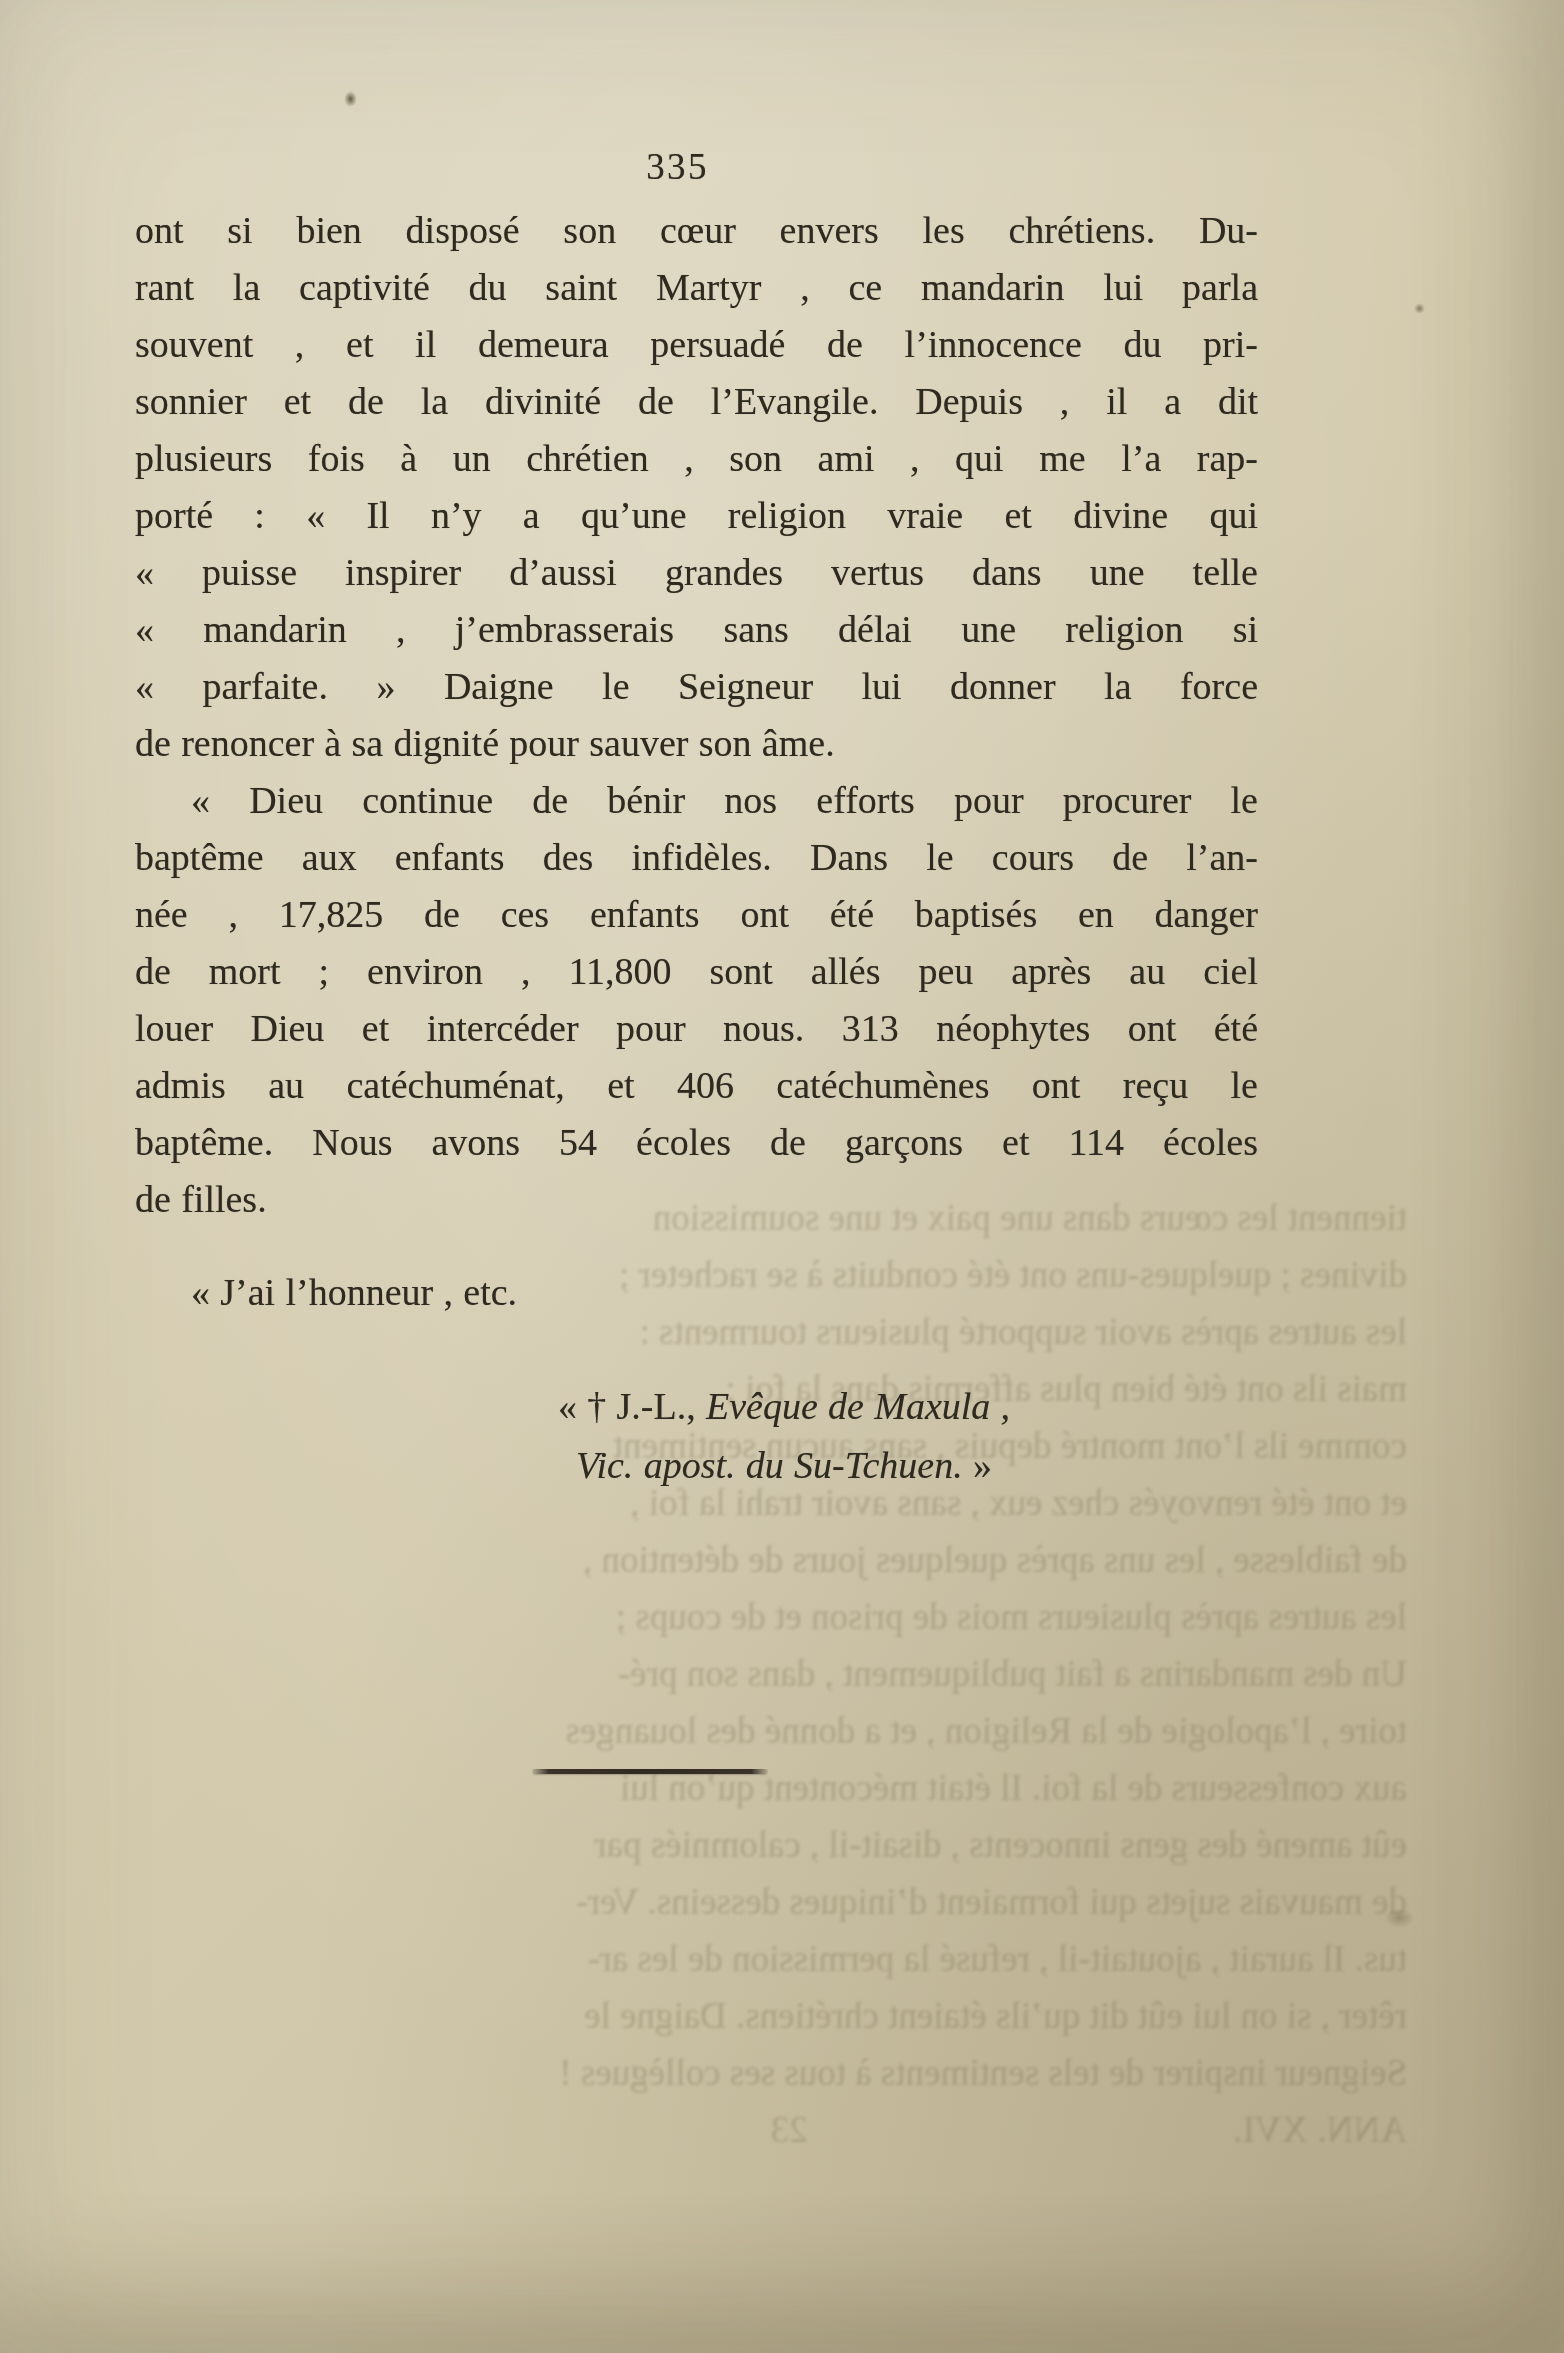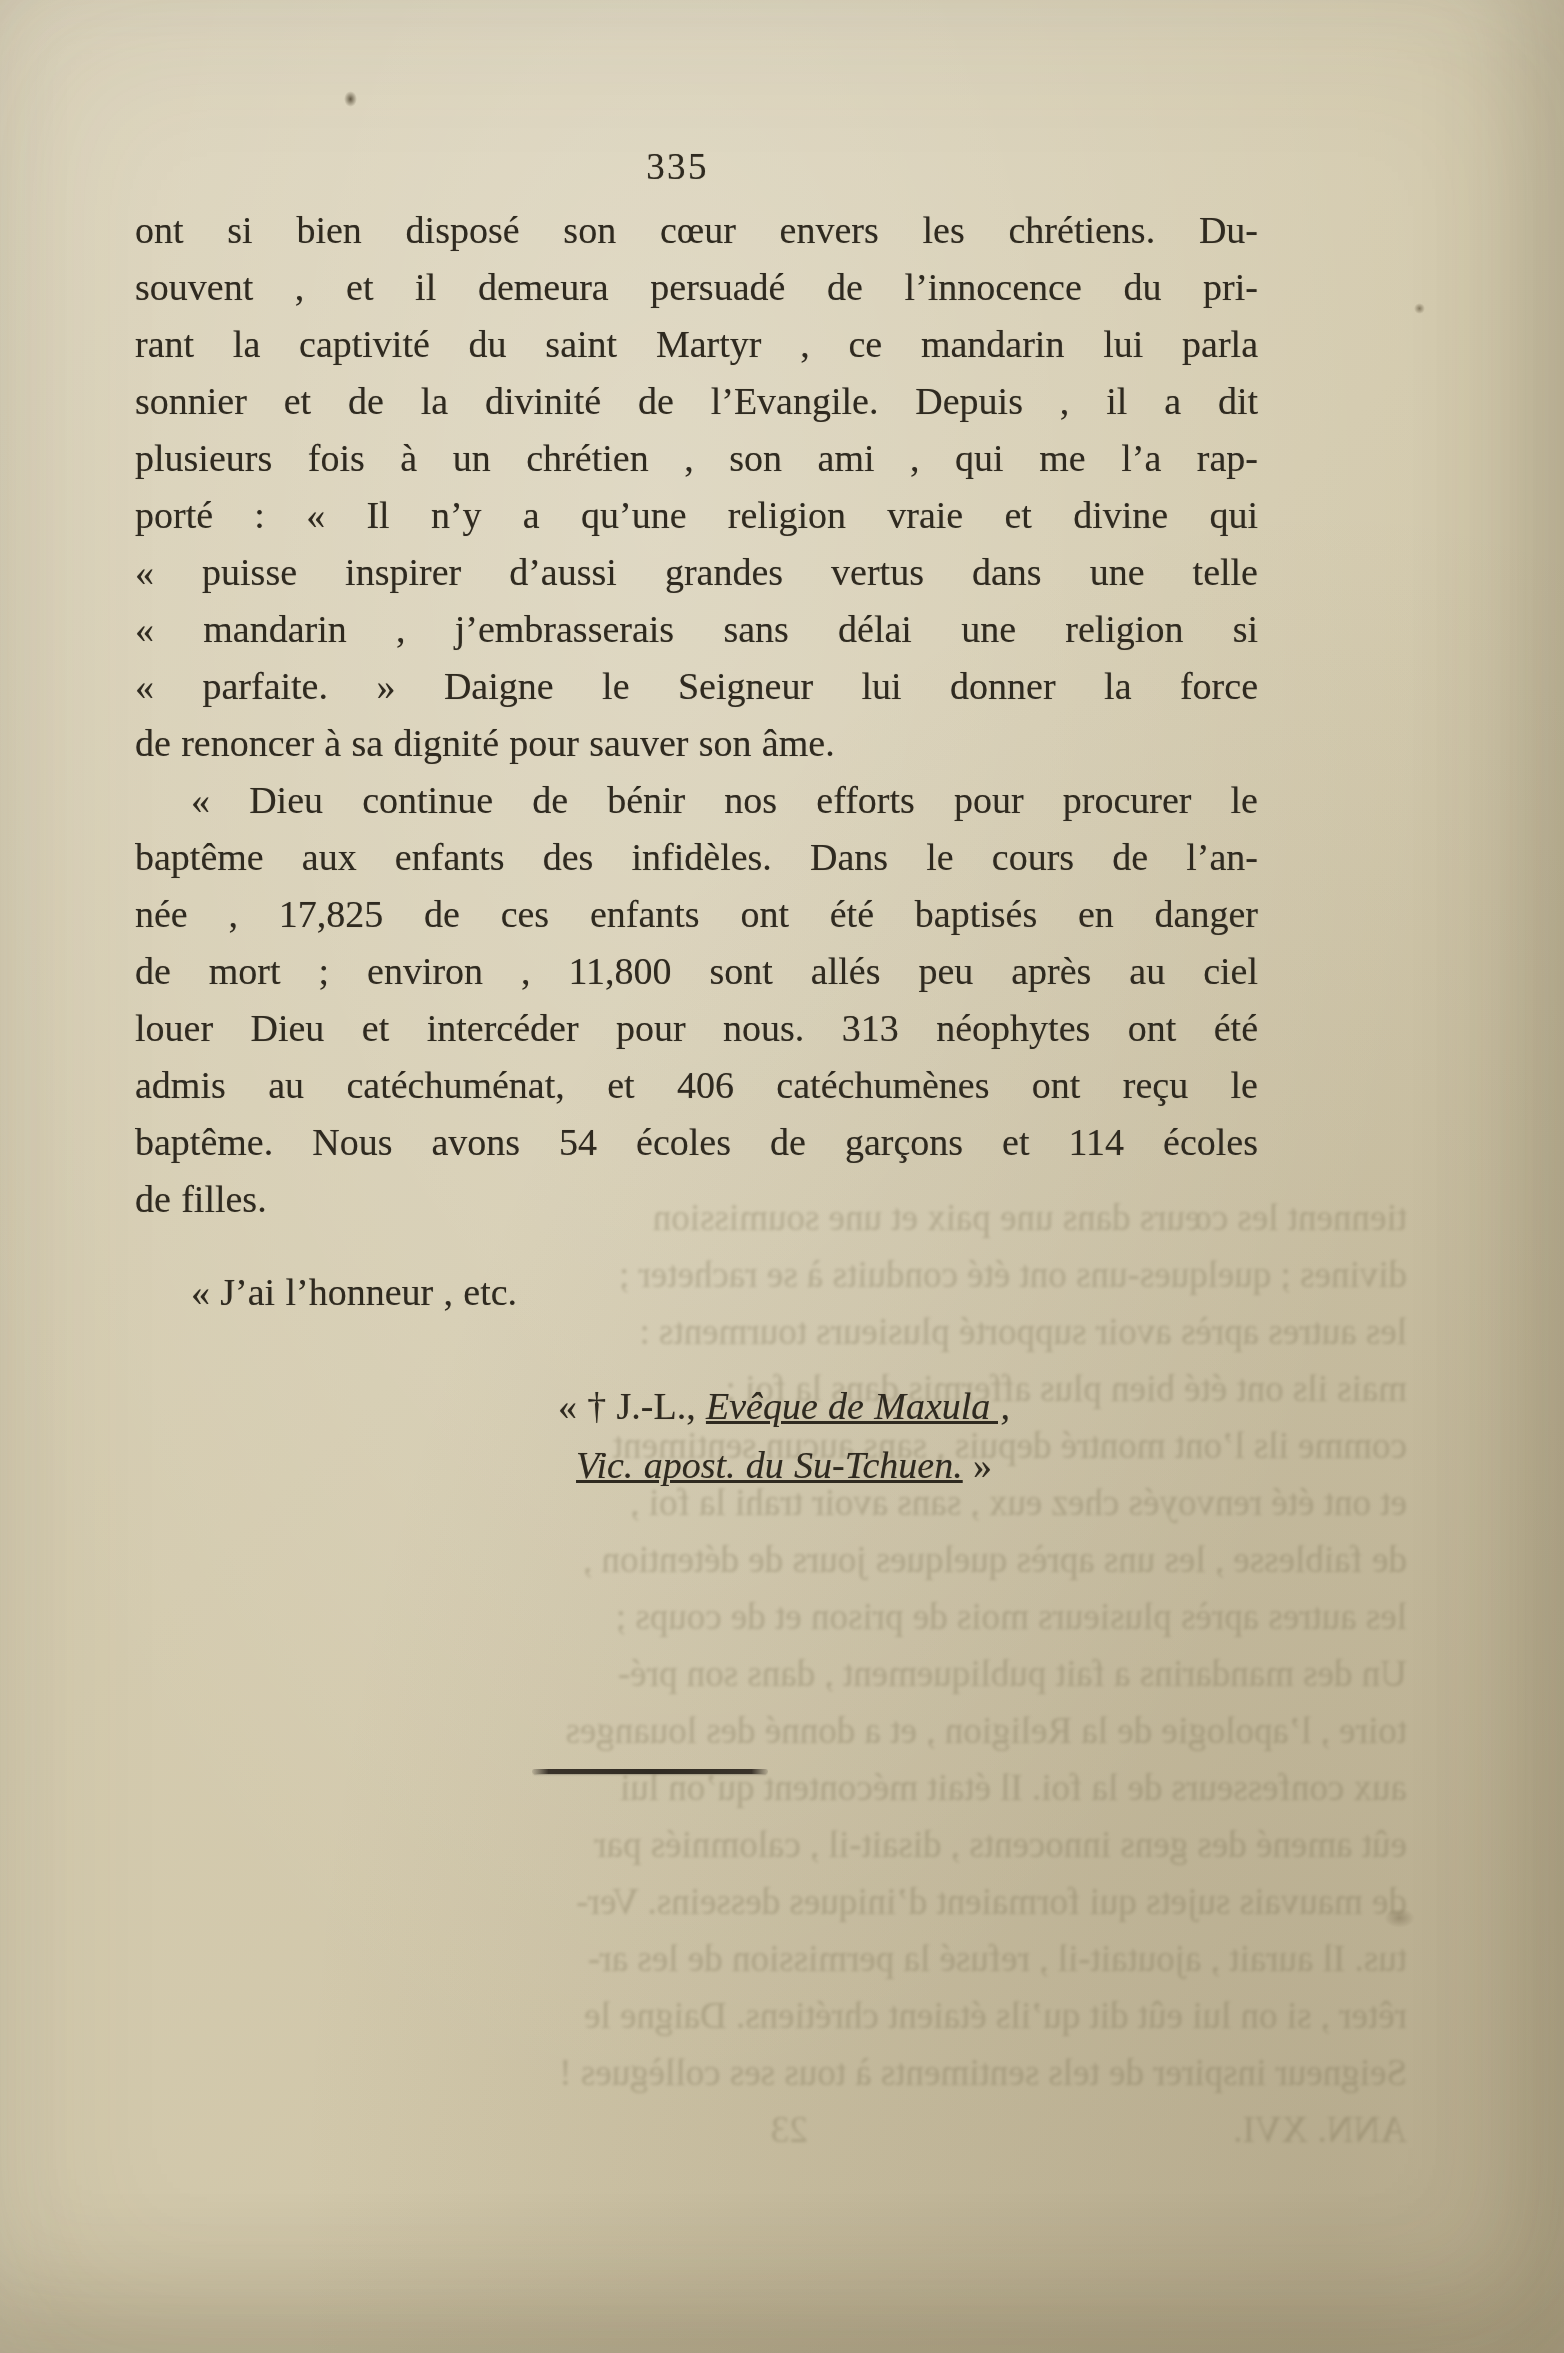--- a/index.html
+++ b/index.html
@@ -41,21 +41,21 @@
   .line.indent { text-indent: 56px; }
   .para.closing { margin-top: 36px; }
   .signature {
     margin-top: 56px;
     margin-left: 258px;
     width: 782px;
     text-align: center;
     font-size: 38px;
     line-height: 59px;
   }
-  .signature .it { font-style: italic; text-decoration: underline; }
+  .signature .it { font-style: italic; }
   .rule {
     position: absolute;
     left: 532px; top: 1769px;
     width: 236px; height: 4.7px;
     z-index: 3;
     background: linear-gradient(90deg, rgba(58,51,42,0.15), #3a332a 7%, #2f2a22 50%, #3a332a 93%, rgba(58,51,42,0.15));
     border-radius: 2.3px;
     box-shadow: 0 2.3px 1.6px -1.6px rgba(58,51,42,0.35);
   }
   .ghost {
@@ -118,22 +118,22 @@
       <div class="gline">ANN. XVI.                                              23</div>
     </div>
 
   <div class="page-number">335</div>
 
   <div class="text-column">
 
     <div>
         <div class="para">
           <div class="line j">ont si bien disposé son cœur envers les chrétiens. Du-</div>
+          <div class="line j">rant la captivité du saint Martyr , ce mandarin lui parla</div>
           <div class="line j">souvent , et il demeura persuadé de l’innocence du pri-</div>
-          <div class="line j">rant la captivité du saint Martyr , ce mandarin lui parla</div>
           <div class="line j">sonnier et de la divinité de l’Evangile. Depuis , il a dit</div>
           <div class="line j">plusieurs fois à un chrétien , son ami , qui me l’a rap-</div>
           <div class="line j">porté : « Il n’y a qu’une religion vraie et divine qui</div>
           <div class="line j">« puisse inspirer d’aussi grandes vertus dans une telle</div>
           <div class="line j">« mandarin , j’embrasserais sans délai une religion si</div>
           <div class="line j">« parfaite. » Daigne le Seigneur lui donner la force</div>
           <div class="line">de renoncer à sa dignité pour sauver son âme.</div>
         </div>
         <div class="para">
           <div class="line j indent">« Dieu continue de bénir nos efforts pour procurer le</div>

